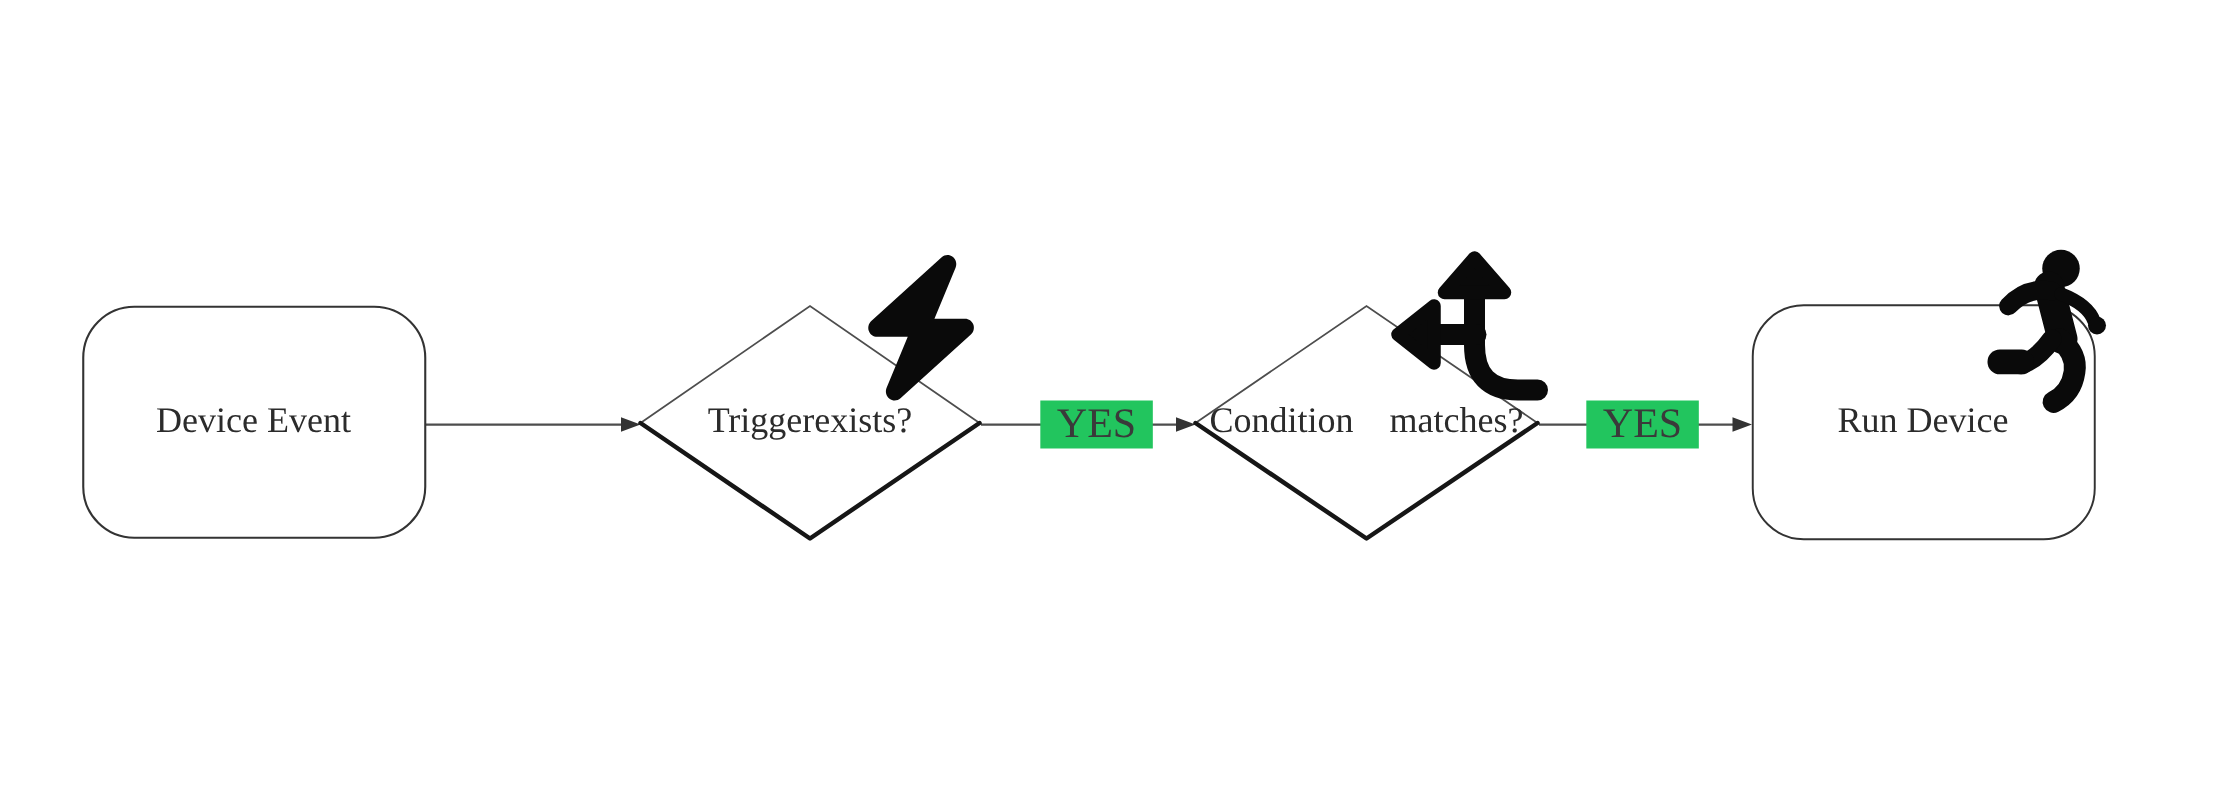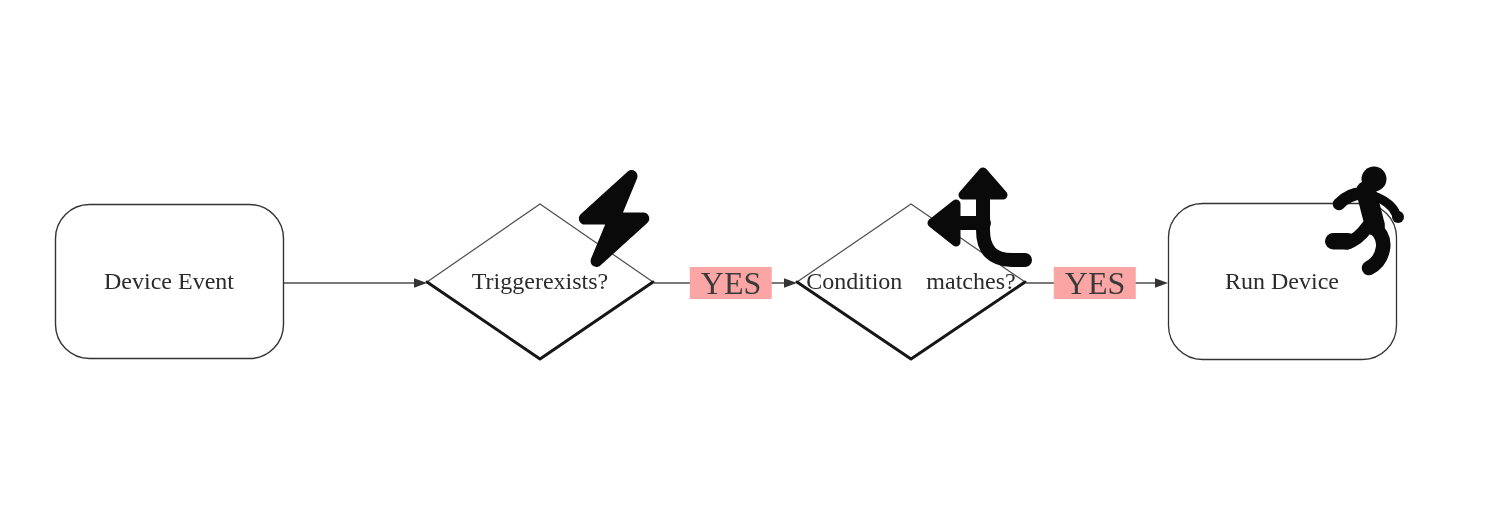--- a/index.html
+++ b/index.html
@@ -32,23 +32,23 @@
     line-height: 29px;
     pointer-events: none;
     white-space: nowrap;
   }
   .node-label.two-line {
     flex-direction: row;
   }
   .edge-label {
     position: absolute;
     transform: translate(-50%, -50%);
-    background: #fca5a5;
+    background: #22c55e;
     color: #3a3a3a;
-    font-size: 32px;
+    font-size: 28px;
     line-height: 32px;
     padding: 0 11px;
     display: flex;
     align-items: center;
     justify-content: center;
     pointer-events: none;
     white-space: nowrap;
   }
 </style>
 </head>

